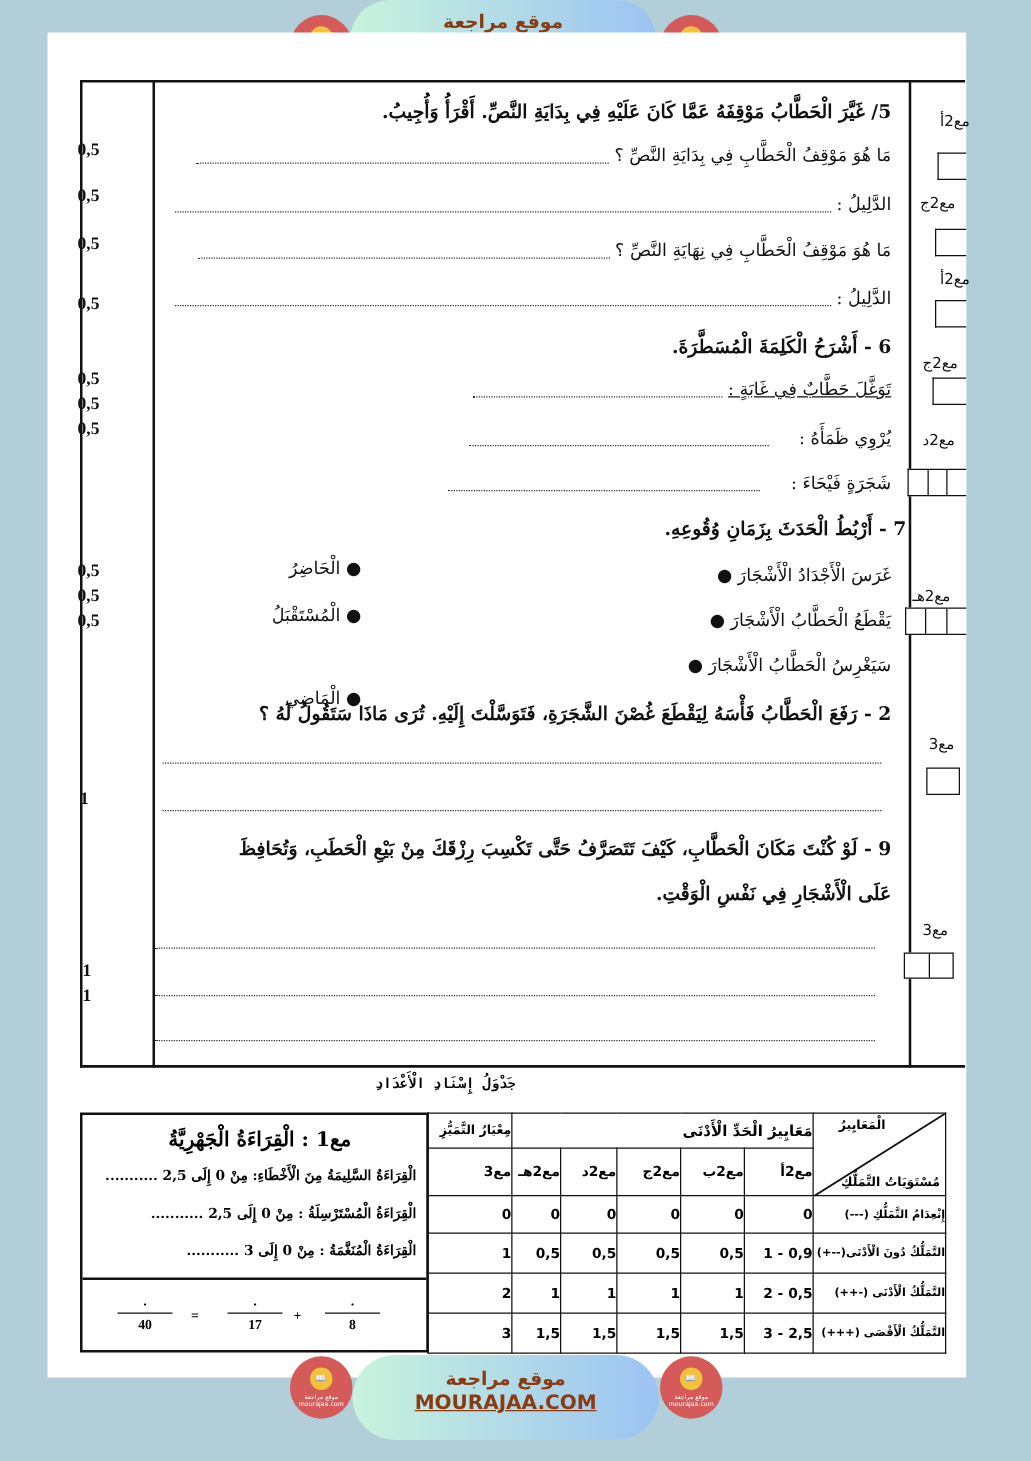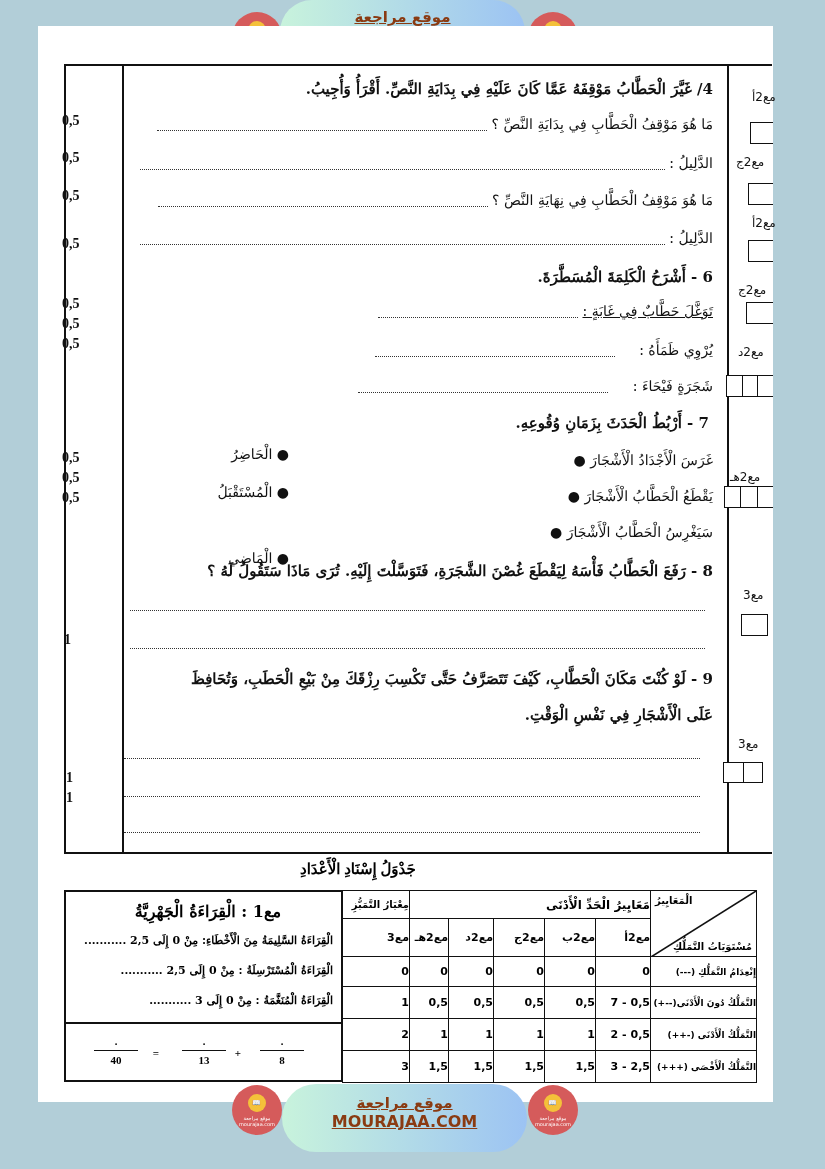--- a/index.html
+++ b/index.html
@@ -13,27 +13,27 @@
   .line-text{font-size:14px;}
   .dots{display:inline-block;border-bottom:1.5px dotted #333;height:10px;vertical-align:middle;}
   .side-label{position:absolute;font-size:12px;direction:rtl;color:#111;font-family:"DejaVu Sans",sans-serif;}
   .box{position:absolute;border:1.5px solid #111;background:#fff;box-sizing:border-box;}
   .box.split{display:flex;}
   .box.split span{flex:1;border-left:1.5px solid #111;}
   .box.split span:first-child{border-left:none;}
   .bullet{font-size:14px;}
   
   .banner{position:absolute;width:245px;height:64px;border-radius:32px;background:linear-gradient(90deg,#c8f3dc,#9cc3f3);text-align:center;}
-  .banner .t1{display:block;font-size:15px;font-weight:bold;color:#8a3b12;text-decoration:underline;margin-top:8px;direction:rtl;}
+  .banner .t1{display:block;font-size:15px;font-weight:bold;color:#8a3b12;margin-top:8px;direction:rtl;}
   .banner .t2{display:block;font-size:16px;font-weight:bold;color:#8a3b12;text-decoration:underline;font-family:"DejaVu Sans",sans-serif;}
   .logo{position:absolute;width:50px;height:50px;border-radius:50%;background:#d55b5b;}
   .logo .dot{position:absolute;left:16px;top:9px;width:18px;height:18px;border-radius:50%;background:#f4c13a;color:#7a3b00;font-size:7px;text-align:center;line-height:18px;}
   .logo .lt{position:absolute;left:0;right:0;top:30px;font-size:5px;color:#fff;text-align:center;line-height:6px;}
   
-  .gtitle{position:absolute;left:300px;top:860px;font-size:15px;font-weight:bold;direction:rtl;font-family:Liberation Serif, serif;}
+  .gtitle{position:absolute;left:300px;top:860px;font-size:11px;font-weight:bold;direction:rtl;font-family:Liberation Mono, monospace;}
   table.grid{position:absolute;left:342px;top:890px;border-collapse:collapse;direction:rtl;font-size:11px;font-family:"DejaVu Sans",sans-serif;}
   table.grid td{border:1.5px solid #111;font-weight:bold;padding:0;}
   .leftbox{position:absolute;left:64px;top:890px;width:279px;height:192px;border:2px solid #111;box-sizing:border-box;}
   .leftbox .row{position:absolute;right:8px;direction:rtl;font-size:11px;font-weight:bold;font-family:"DejaVu Serif",serif;white-space:nowrap;}
   .frac{position:absolute;text-align:center;font-size:11px;font-weight:bold;font-family:"Liberation Serif",serif;}
   .frac .bar{border-top:1.5px solid #111;width:44px;margin:0 auto;padding-top:3px;}
 </style>
 </head>
 <body>
 
@@ -50,50 +50,50 @@
   <div class="lt">موقع مراجعة mourajaa.com</div>
 </div>
 
 <div class="paper"></div>
 
 <div class="frame"></div>
 <div class="vline" style="left:122px;top:64px;height:790px;"></div>
 <div class="vline" style="left:727px;top:64px;height:790px;"></div>
 <div style="position:absolute;left:64px;top:852px;width:708px;height:2px;background:#111;"></div>
 
-<div class="ar q" style="right:112px;top:80px;">4/ غَيَّرَ الْحَطَّابُ مَوْقِفَهُ عَمَّا كَانَ عَلَيْهِ فِي بِدَايَةِ النَّصِّ. أَقْرَأُ وَأُجِيبُ.</div>
+<div class="ar q" style="right:112px;top:80px;">5/ غَيَّرَ الْحَطَّابُ مَوْقِفَهُ عَمَّا كَانَ عَلَيْهِ فِي بِدَايَةِ النَّصِّ. أَقْرَأُ وَأُجِيبُ.</div>
 <div class="ar line-text" style="right:112px;top:116px;"><span>مَا هُوَ مَوْقِفُ الْحَطَّابِ فِي بِدَايَةِ النَّصِّ ؟</span> <span class="dots" style="width:330px;"></span></div>
 <div class="score" style="top:113px;">0,5</div>
 <div class="ar line-text" style="right:112px;top:155px;"><span>الدَّلِيلُ :</span> <span class="dots" style="width:525px;"></span></div>
 <div class="score" style="top:150px;">0,5</div>
 <div class="ar line-text" style="right:112px;top:192px;"><span>مَا هُوَ مَوْقِفُ الْحَطَّابِ فِي نِهَايَةِ النَّصِّ ؟</span> <span class="dots" style="width:330px;"></span></div>
 <div class="score" style="top:188px;">0,5</div>
 <div class="ar line-text" style="right:112px;top:230px;"><span>الدَّلِيلُ :</span> <span class="dots" style="width:525px;"></span></div>
 <div class="score" style="top:236px;">0,5</div>
 
 <div class="ar q" style="right:112px;top:268px;">6 - أَشْرَحُ الْكَلِمَةَ الْمُسَطَّرَةَ.</div>
 <div class="ar line-text" style="right:112px;top:303px;"><span style="text-decoration:underline;">تَوَغَّلَ حَطَّابٌ فِي غَابَةٍ :</span> <span class="dots" style="width:200px;"></span></div>
 <div class="ar line-text" style="right:112px;top:342px;"><span>يُرْوِي ظَمَأَهُ :</span> <span class="dots" style="width:240px;margin-right:20px;"></span></div>
 <div class="ar line-text" style="right:112px;top:378px;"><span>شَجَرَةٍ فَيْحَاءَ :</span> <span class="dots" style="width:250px;margin-right:20px;"></span></div>
 <div class="score" style="top:296px;">0,5</div>
 <div class="score" style="top:316px;">0,5</div>
 <div class="score" style="top:336px;">0,5</div>
 
-<div class="ar q" style="right:116px;top:414px;margin-left:40px;">7 - أَرْبُطُ الْحَدَثَ بِزَمَانِ وُقُوعِهِ.</div>
+<div class="ar q" style="right:100px;top:414px;margin-left:40px;">7 - أَرْبُطُ الْحَدَثَ بِزَمَانِ وُقُوعِهِ.</div>
 <div class="ar line-text" style="right:112px;top:452px;text-align:center;"><span>غَرَسَ الْأَجْدَادُ الْأَشْجَارَ</span> <span class="bullet">●</span></div>
 <div class="ar line-text" style="right:112px;top:488px;text-align:center;"><span>يَقْطَعُ الْحَطَّابُ الْأَشْجَارَ</span> <span class="bullet">●</span></div>
 <div class="ar line-text" style="right:112px;top:524px;"><span>سَيَغْرِسُ الْحَطَّابُ الْأَشْجَارَ</span> <span class="bullet">●</span></div>
 <div class="ar line-text" style="right:536px;top:446px;"><span class="bullet">●</span> <span>الْحَاضِرُ</span></div>
 <div class="ar line-text" style="right:536px;top:484px;"><span class="bullet">●</span> <span>الْمُسْتَقْبَلُ</span></div>
 <div class="ar line-text" style="right:536px;top:550px;"><span class="bullet">●</span> <span>الْمَاضِي</span></div>
 <div class="score" style="top:450px;">0,5</div>
 <div class="score" style="top:470px;">0,5</div>
 <div class="score" style="top:490px;">0,5</div>
 
-<div class="ar q" style="right:112px;top:562px;">8 - رَفَعَ الْحَطَّابُ فَأْسَهُ لِيَقْطَعَ غُصْنَ الشَّجَرَةِ، فَتَوَسَّلْتَ إِلَيْهِ. تُرَى مَاذَا سَتَقُولُ لَهُ ؟</div>
+<div class="ar q" style="right:112px;top:562px;">2 - رَفَعَ الْحَطَّابُ فَأْسَهُ لِيَقْطَعَ غُصْنَ الشَّجَرَةِ، فَتَوَسَّلْتَ إِلَيْهِ. تُرَى مَاذَا سَتَقُولُ لَهُ ؟</div>
 <div class="dots" style="position:absolute;left:130px;top:600px;width:575px;"></div>
 <div class="dots" style="position:absolute;left:130px;top:638px;width:575px;"></div>
 <div class="score" style="top:632px;left:64px;">1</div>
 
 <div class="ar q" style="right:112px;top:670px;">9 - لَوْ كُنْتَ مَكَانَ الْحَطَّابِ، كَيْفَ تَتَصَرَّفُ حَتَّى تَكْسِبَ رِزْقَكَ مِنْ بَيْعِ الْحَطَبِ، وَتُحَافِظَ</div>
 <div class="ar q" style="right:112px;top:706px;">عَلَى الْأَشْجَارِ فِي نَفْسِ الْوَقْتِ.</div>
 <div class="dots" style="position:absolute;left:124px;top:748px;width:576px;"></div>
 <div class="dots" style="position:absolute;left:124px;top:786px;width:576px;"></div>
 <div class="dots" style="position:absolute;left:124px;top:822px;width:576px;"></div>
 <div class="score" style="top:770px;left:66px;">1</div>
@@ -130,33 +130,33 @@
 <div class="gtitle">جَدْوَلُ إِسْنَادِ الْأَعْدَادِ</div>
 
 <div class="leftbox">
   <div class="row" style="top:10px;right:60px;font-size:16px;">مع1 : الْقِرَاءَةُ الْجَهْرِيَّةُ</div>
   <div class="row" style="top:42px;">الْقِرَاءَةُ السَّلِيمَةُ مِنَ الْأَخْطَاءِ: مِنْ 0 إِلَى 2,5 ...........</div>
   <div class="row" style="top:72px;">الْقِرَاءَةُ الْمُسْتَرْسِلَةُ : مِنْ 0 إِلَى 2,5        ...........</div>
   <div class="row" style="top:102px;">الْقِرَاءَةُ الْمُنَغَّمَةُ : مِنْ 0 إِلَى 3          ...........</div>
   <div style="position:absolute;left:0;right:0;top:130px;height:2px;background:#111;"></div>
   <div class="frac" style="left:20px;top:146px;width:60px;">·<div class="bar">40</div></div>
   <div class="frac" style="left:80px;top:155px;width:20px;">=</div>
-  <div class="frac" style="left:108px;top:146px;width:60px;">·<div class="bar">13</div></div>
+  <div class="frac" style="left:108px;top:146px;width:60px;">·<div class="bar">17</div></div>
   <div class="frac" style="left:162px;top:155px;width:20px;">+</div>
   <div class="frac" style="left:186px;top:146px;width:60px;">·<div class="bar">8</div></div>
 </div>
 
 <table class="grid">
   <tbody>
       <tr style="height:28px;">
     <td rowspan="2" style="width:105px;position:relative;font-size:10px;">
       <svg width="105" height="66" style="position:absolute;left:0;top:0;">
             <line x1="0" y1="66" x2="105" y2="0" stroke="#111" stroke-width="1.5"></line>
           </svg>
-      <div style="position:absolute;left:4px;top:4px;">الْمَعَايِيرُ</div>
+      <div style="position:absolute;left:20px;top:4px;">الْمَعَايِيرُ</div>
       <div style="position:absolute;right:4px;bottom:4px;">مُسْتَوَيَاتُ التَّمَلُّكِ</div>
     </td>
     <td colspan="5" style="font-size:12px;">مَعَايِيرُ الْحَدِّ الْأَدْنَى</td>
     <td style="width:66px;font-size:10px;">مِعْيَارُ التَّمَيُّزِ</td>
   </tr>
   <tr style="height:38px;">
     <td style="width:54px;">مع2أ</td>
     <td style="width:50px;">مع2ب</td>
     <td style="width:50px;">مع2ج</td>
     <td style="width:44px;">مع2د</td>
@@ -167,21 +167,21 @@
     <td style="font-size:9px;">إِنْعِدَامُ التَّمَلُّكِ (---)</td>
     <td>0</td>
         <td>0</td>
         <td>0</td>
     <td>0</td>
         <td>0</td>
         <td>0</td>
   </tr>
   <tr style="height:32px;">
     <td style="font-size:9px;">التَّمَلُّكُ دُونَ الْأَدْنَى(--+)</td>
-    <td>0,5 - 7</td>
+    <td>0,9 - 1</td>
         <td>0,5</td>
         <td>0,5</td>
     <td>0,5</td>
         <td>0,5</td>
         <td>1</td>
   </tr>
   <tr style="height:32px;">
     <td style="font-size:9px;">التَّمَلُّكُ الْأَدْنَى (-++)</td>
     <td>0,5 - 2</td>
         <td>1</td>

